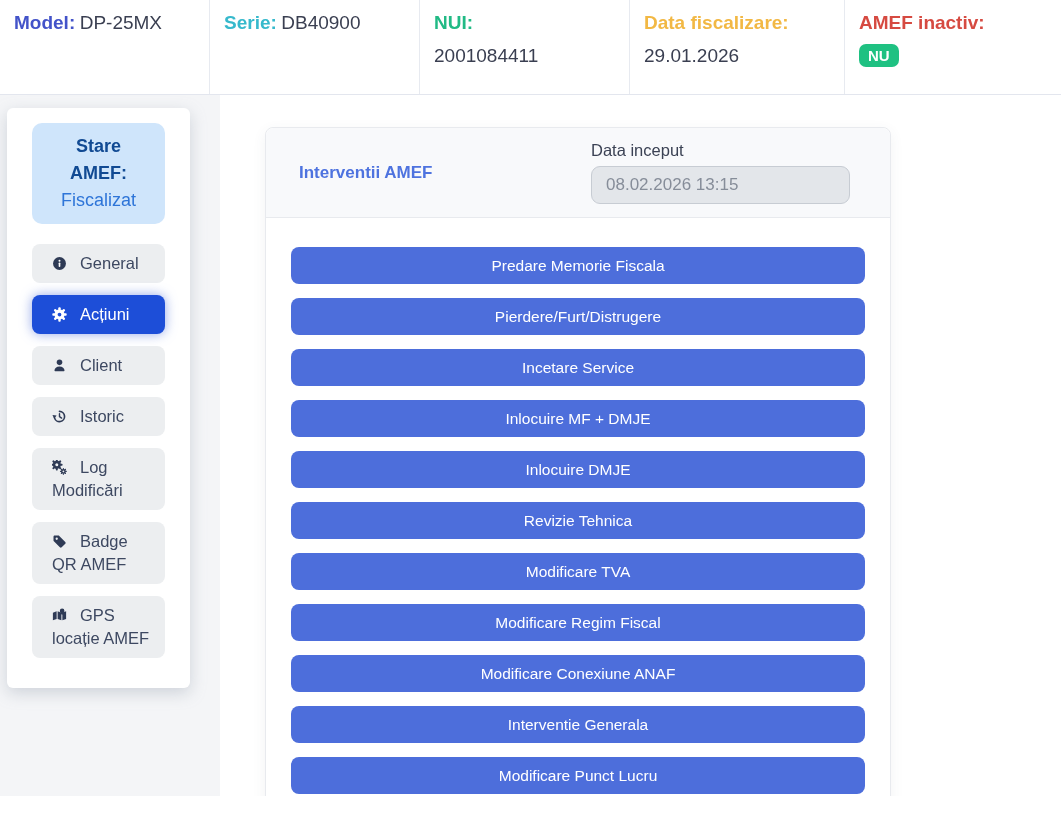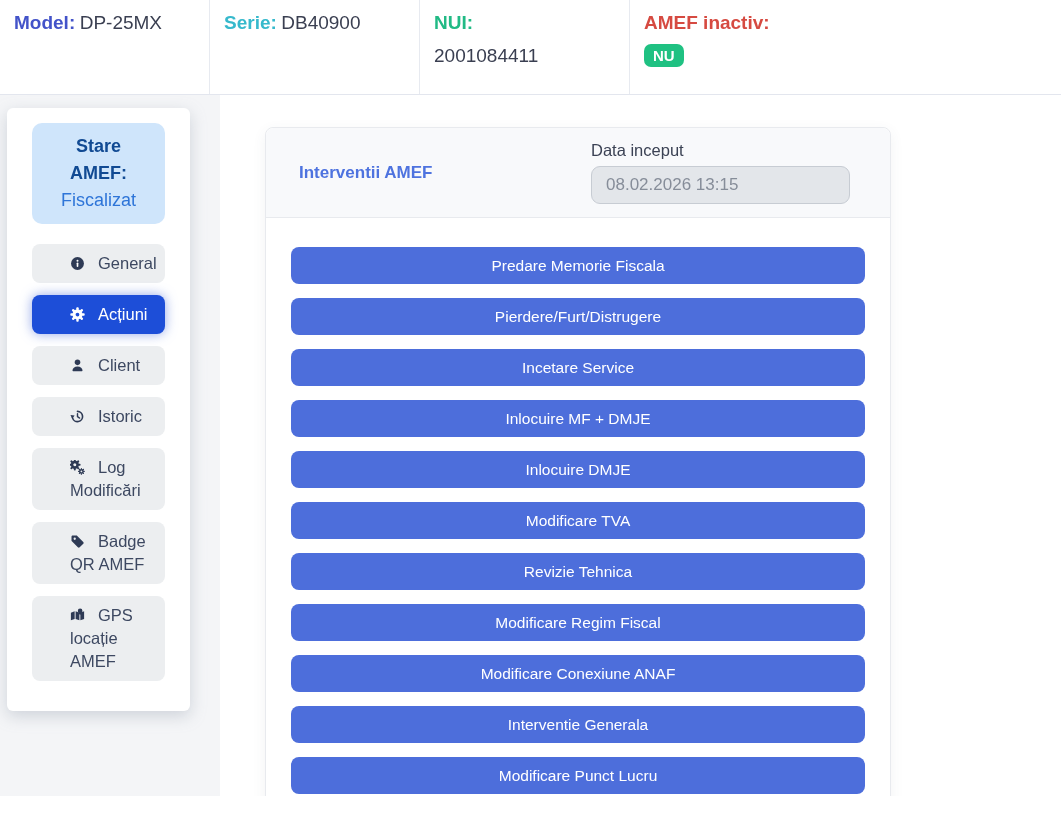--- a/index.html
+++ b/index.html
@@ -37,21 +37,21 @@
     width:183px; margin:13px 0 0 7px; background:#fff; border-radius:6px;
     box-shadow:0 5px 16px rgba(145,155,170,.38); padding:15px 25px 18px 25px;
   }
   .status-box {
     background:#cfe5fb; border-radius:10px; padding:10px 14px; text-align:center;
     margin-bottom:20px;
   }
   .status-title { font-weight:bold; color:#114a93; font-size:18px; line-height:27px; display:block;text-align:center; }
   .status-value { color:#2e75d8; font-size:18px; line-height:27px; display:block; }
   .side-item {
-    background:#eceef0; border-radius:8px; padding:8px 8px 8px 38px;
+    background:#eceef0; border-radius:8px; padding:8px 8px 8px 20px;
     margin-bottom:12px; font-size:16.5px; line-height:23px; color:#3d4861;
     cursor:pointer;
   }
   .side-item .icon {
     width:15px; height:15px; display:inline-block; vertical-align:-2px;
     margin-right:13px; color:#2e3a55;
   }
   .side-item.active {
     background:#1d4ed8; color:#fff;
     box-shadow:0 0 12px rgba(77,110,219,.6);
@@ -149,20 +149,24 @@
       <span class="hvalue">DP-25MX</span>
     </div>
     <div class="hcell">
       <span class="hlabel c-serie">Serie:</span>
       <span class="hvalue">DB40900</span>
     </div>
     <div class="hcell stacked">
       <span class="hlabel c-nui">NUI:</span>
       <span class="hvalue">2001084411</span>
     </div>
+    <div class="hcell stacked">
+      <span class="hlabel c-data">Data fiscalizare:</span>
+      <span class="hvalue">29.01.2026</span>
+    </div>
     <div class="hcell">
       <span class="hlabel c-inactiv">AMEF inactiv:</span><br>
       <span class="badge-nu">NU</span>
     </div>
   </header>
 
   <div class="page">
 
     <aside class="rail">
       <nav class="sidebar-card">
@@ -223,23 +227,23 @@
             <button class="action-btn">Predare Memorie Fiscala</button>
 
             <button class="action-btn">Pierdere/Furt/Distrugere</button>
 
             <button class="action-btn">Incetare Service</button>
 
             <button class="action-btn">Inlocuire MF + DMJE</button>
 
             <button class="action-btn">Inlocuire DMJE</button>
 
+            <button class="action-btn">Revizie Tehnica</button>
+
             <button class="action-btn">Modificare TVA</button>
-
-            <button class="action-btn">Revizie Tehnica</button>
 
             <button class="action-btn">Modificare Regim Fiscal</button>
 
             <button class="action-btn">Modificare Conexiune ANAF</button>
 
             <button class="action-btn">Interventie Generala</button>
 
             <button class="action-btn">Modificare Punct Lucru</button>
           </div>
       </section>

